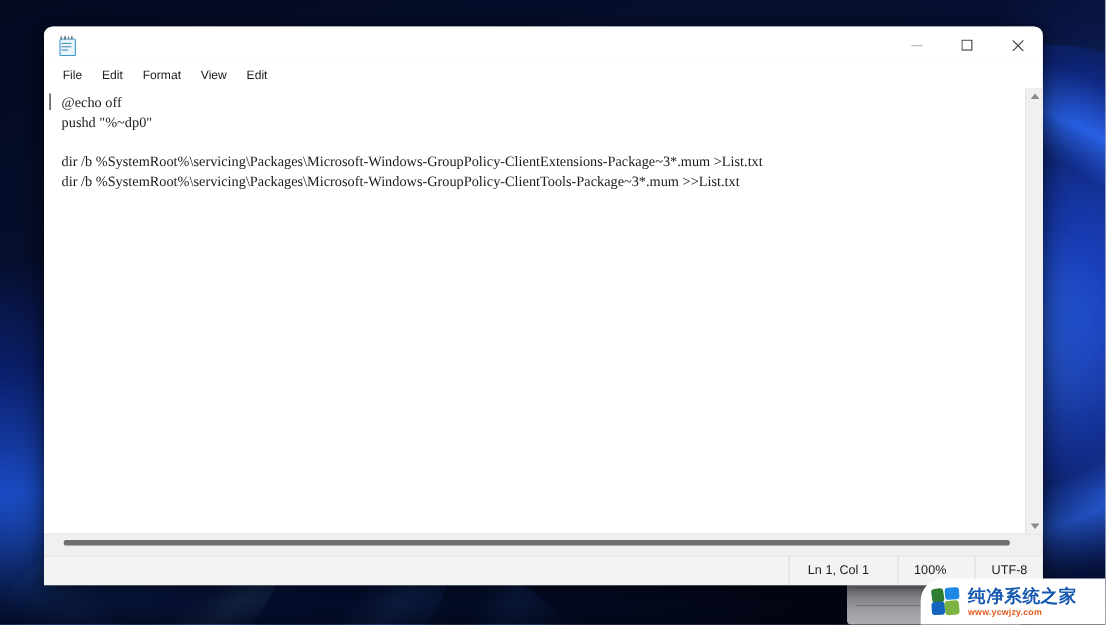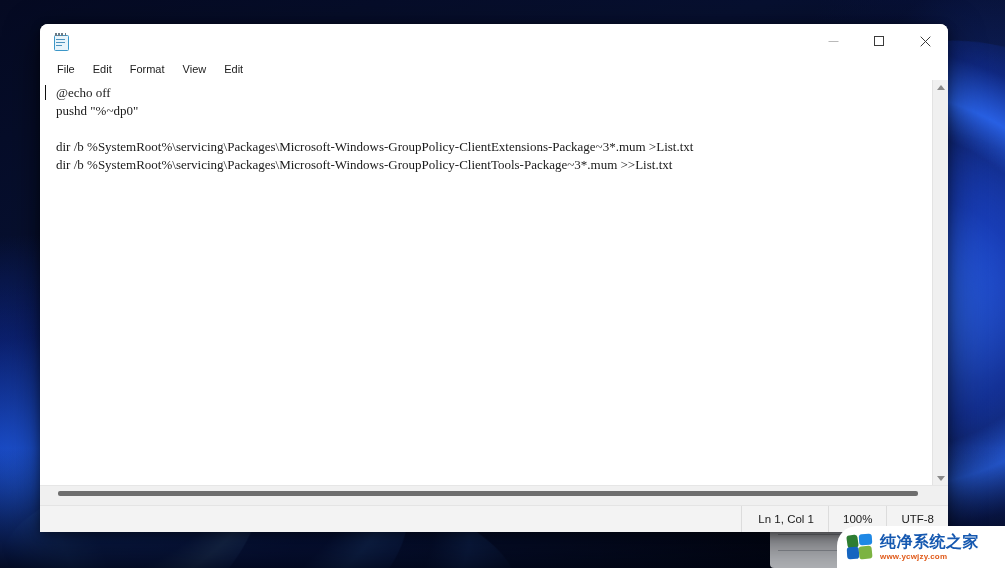--- a/index.html
+++ b/index.html
@@ -236,20 +236,21 @@
   .statusbar {
     height: 26px;
     flex: 0 0 auto;
     background: #f3f3f3;
     border-top: 1px solid #e4e4e4;
     display: flex; align-items: center;
     justify-content: flex-end;
     font-size: 11.5px;
     color: #1b1b1b;
     position: relative;
+    gap: 12px;
   }
   .sb-cell {
     padding: 0 14px;
     height: 26px;
     display: flex; align-items: center;
     border-left: 1px solid #dcdcdc;
     white-space: nowrap;
   }
   .sb-cell.first { padding-left: 16px; }
 

